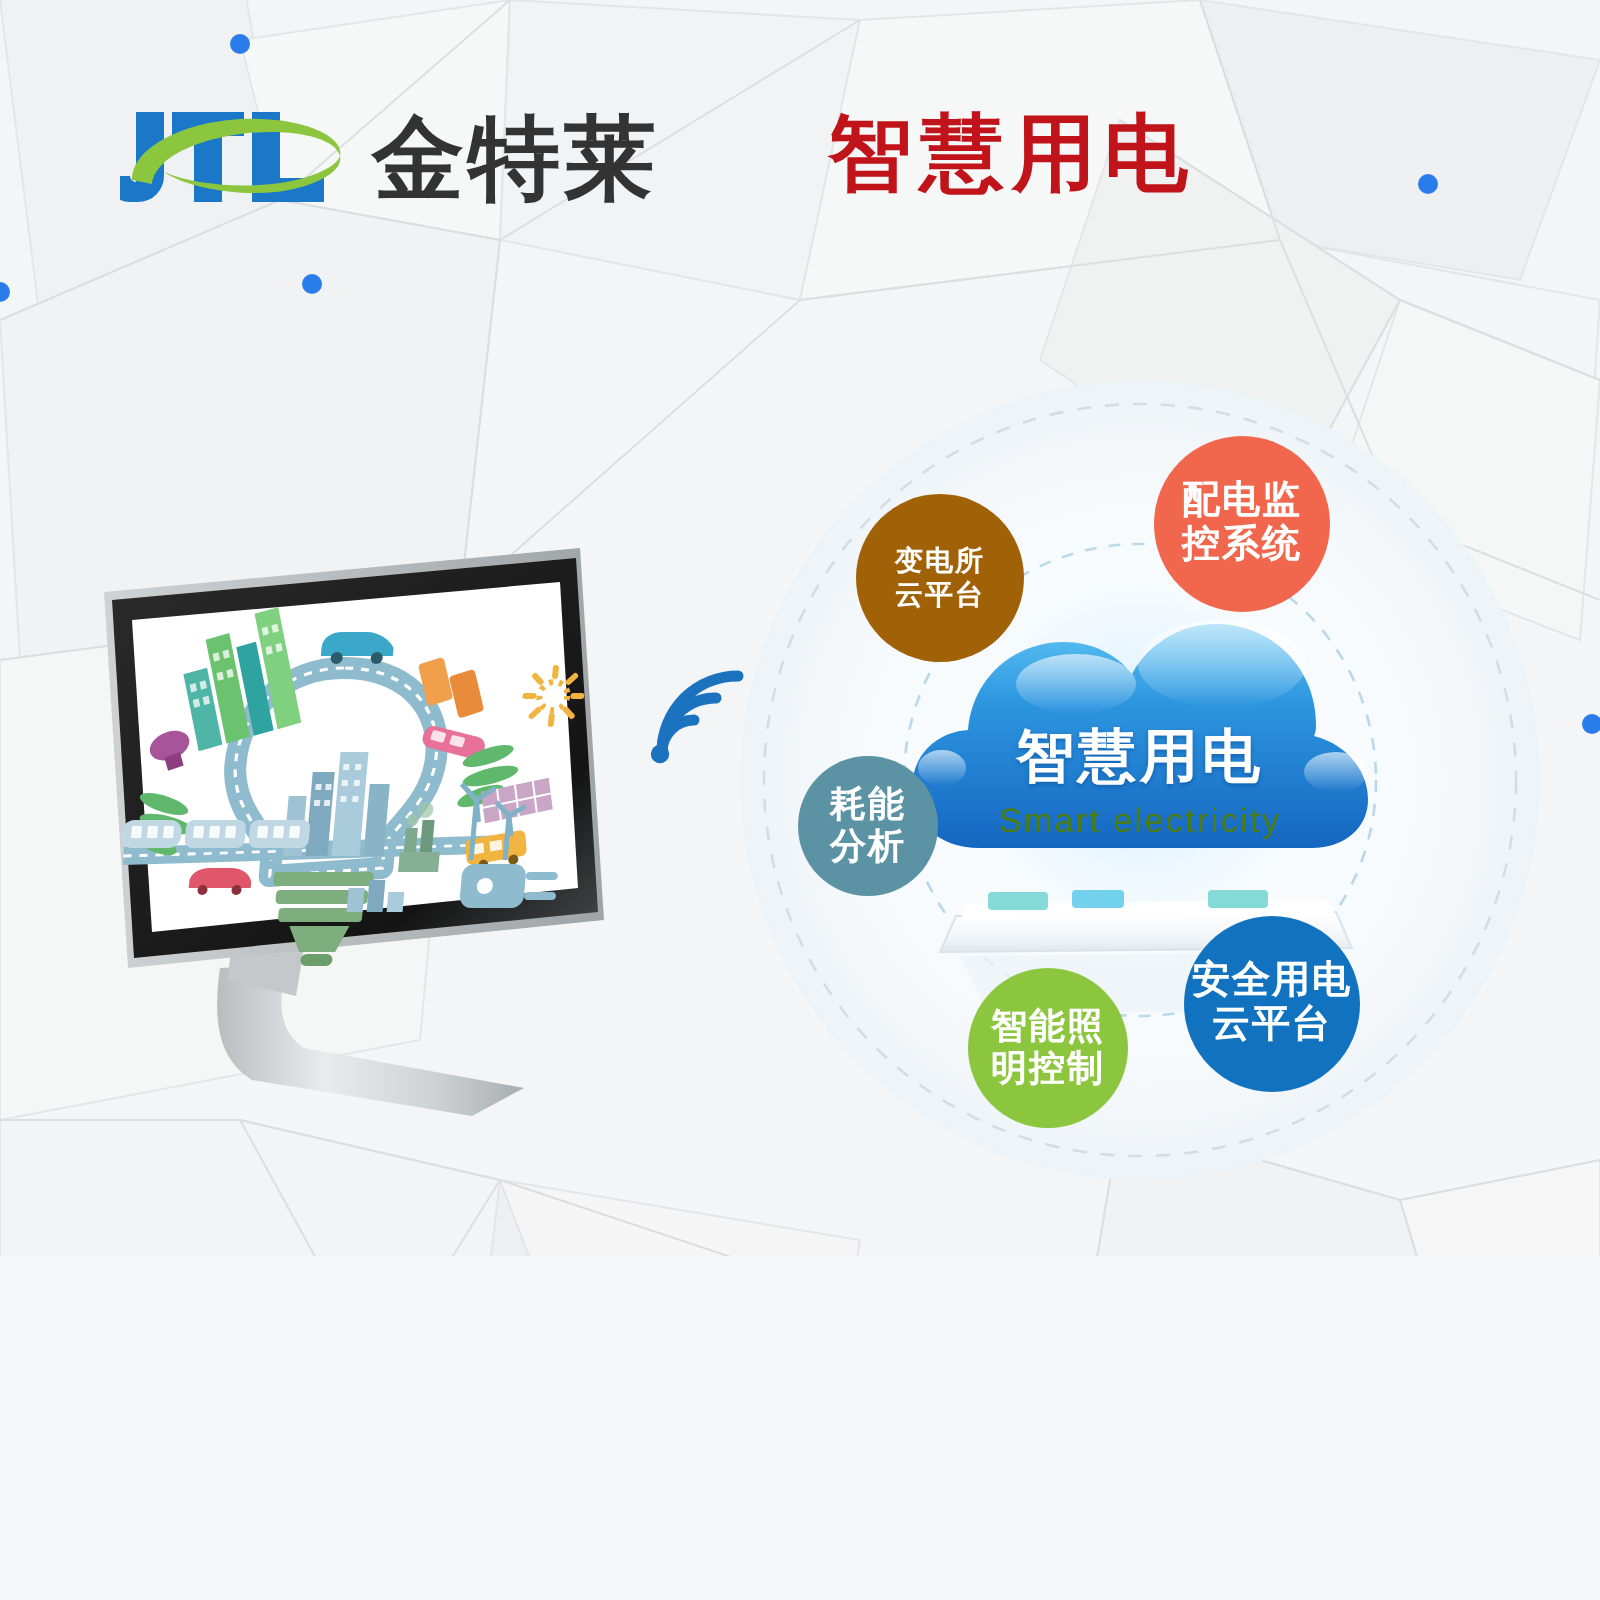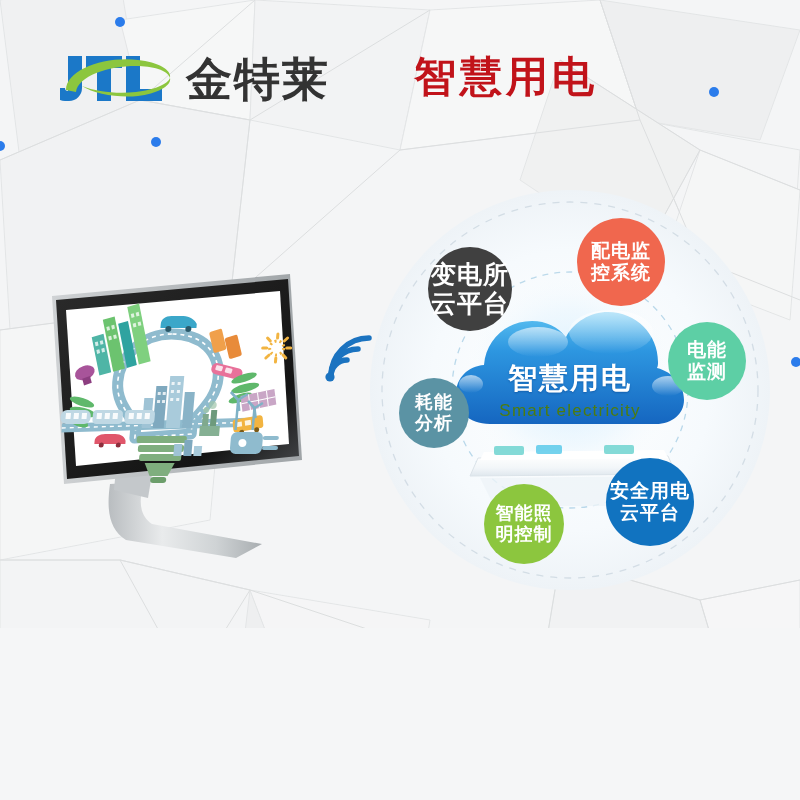--- a/index.html
+++ b/index.html
@@ -34,25 +34,25 @@
   
   .diagram{position:absolute;left:368px;top:188px;width:404px;height:404px;}
 
   .bubble{position:absolute;border-radius:50%;display:flex;align-items:center;
           justify-content:center;text-align:center;color:#ffffff;font-weight:bold;
           font-family:Liberation Sans, sans-serif;
           line-height:1.18;letter-spacing:1px;}
   .bubble span{display:block;}
 
   .b-peidian   {left:577px;top:218px;width:88px;height:88px;background:#F0674E;font-size:19px;}
-  .b-biandian  {left:428px;top:247px;width:84px;height:84px;background:#404040;font-size:25px;}
+  .b-biandian  {left:428px;top:247px;width:84px;height:84px;background:#a16207;font-size:14px;}
   .b-diannneng {left:668px;top:322px;width:78px;height:78px;background:#5DCFA5;font-size:19px;}
   .b-haoneng   {left:399px;top:378px;width:70px;height:70px;background:#5B93A4;font-size:18px;}
   .b-zhineng   {left:484px;top:484px;width:80px;height:80px;background:#8CC63E;font-size:18px;}
-  .b-anquan    {left:606px;top:458px;width:88px;height:88px;background:#1173C0;font-size:19px;}
+  .b-anquan    {left:592px;top:458px;width:88px;height:88px;background:#1173C0;font-size:19px;}
 
   .cloud-label{position:absolute;left:0;top:0;width:100%;height:100%;
                display:flex;flex-direction:column;align-items:center;justify-content:center;
                pointer-events:none;}
   .cloud-cn{font-size:29px;font-weight:bold;color:#ffffff;letter-spacing:2px;
             font-family:"DejaVu Sans","Liberation Sans",sans-serif;
             text-shadow:0 1px 2px rgba(0,60,130,.45);}
   .cloud-en{font-size:17px;color:#4d7c0f;letter-spacing:1.2px;margin-top:2px;
             font-family:"Liberation Sans",sans-serif;}
 </style>
@@ -446,26 +446,20 @@
     </div>
   </div>
 
   <div class="bubble b-biandian">
     <div>
       <span>变电所</span>
       <span>云平台</span>
     </div>
   </div>
 
-  <div class="bubble b-diannneng">
-    <div>
-      <span>电能</span>
-      <span>监测</span>
-    </div>
-  </div>
 
   <div class="bubble b-haoneng">
     <div>
       <span>耗能</span>
       <span>分析</span>
     </div>
   </div>
 
   <div class="bubble b-zhineng">
     <div>

